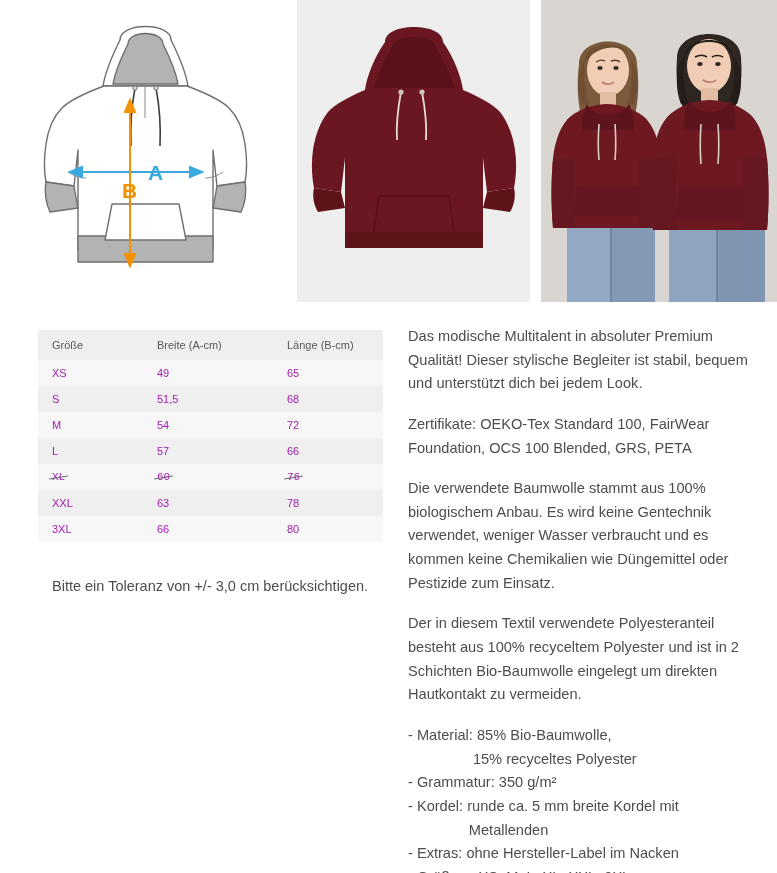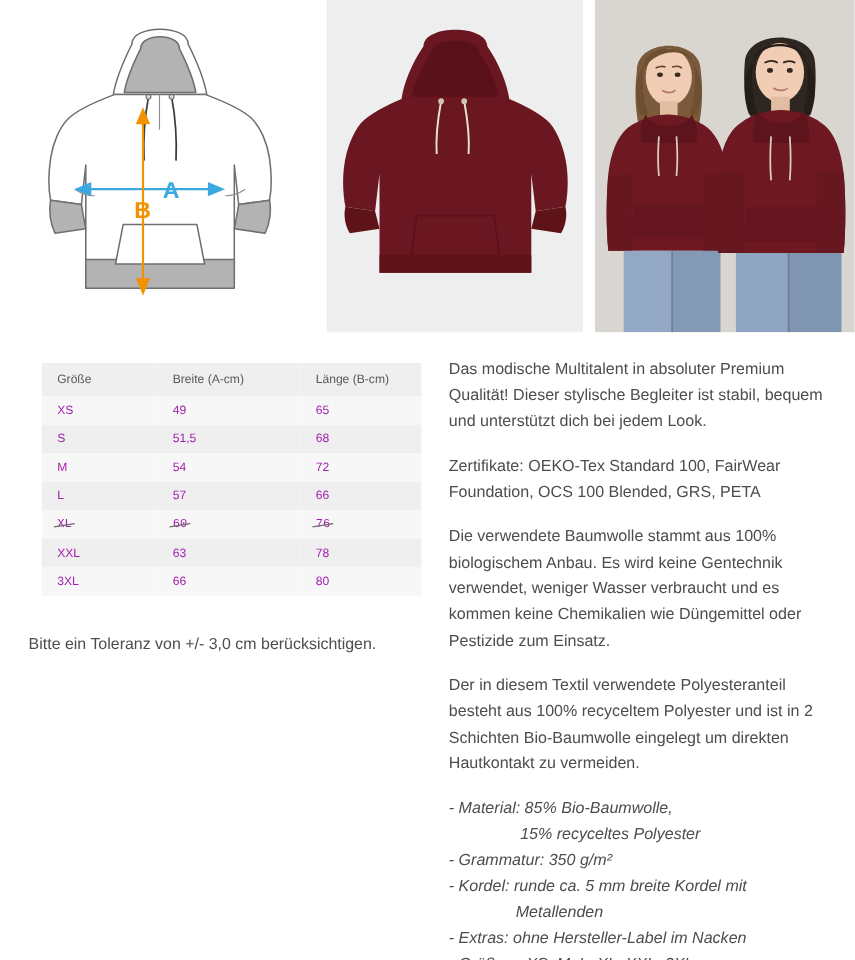--- a/index.html
+++ b/index.html
@@ -70,41 +70,41 @@
     content: "";
     position: absolute;
     left: -3px; right: -3px;
     top: 52%;
     border-top: 1px solid #6b6b6b;
     transform: rotate(-9deg);
   }
 
   .tolerance {
     position: absolute;
-    left: 26px;
+    left: 52px;
     top: 578px;
     width: 360px;
     font-size: 14.5px;
     color: #4d4d4d;
   }
 
   
   .copy {
     position: absolute;
     left: 408px;
     top: 325px;
     width: 340px;
     font-size: 14.6px;
     line-height: 1.62;
     color: #4d4d4d;
   }
   .copy p { margin: 0 0 17px 0; }
   .copy p:last-child { margin-bottom: 0; }
   .bullets { margin-top: 2px; }
-  .bullets div { white-space: pre-wrap; font-style: italic; }
+  .bullets div { white-space: pre-wrap; }
 </style>
 </head>
 <body>
 
 <div class="page">
 
   <div class="images">
 
     <div class="img-cell img-tech">
       <svg class="tech-svg" width="275" height="308" viewBox="0 0 275 308">

